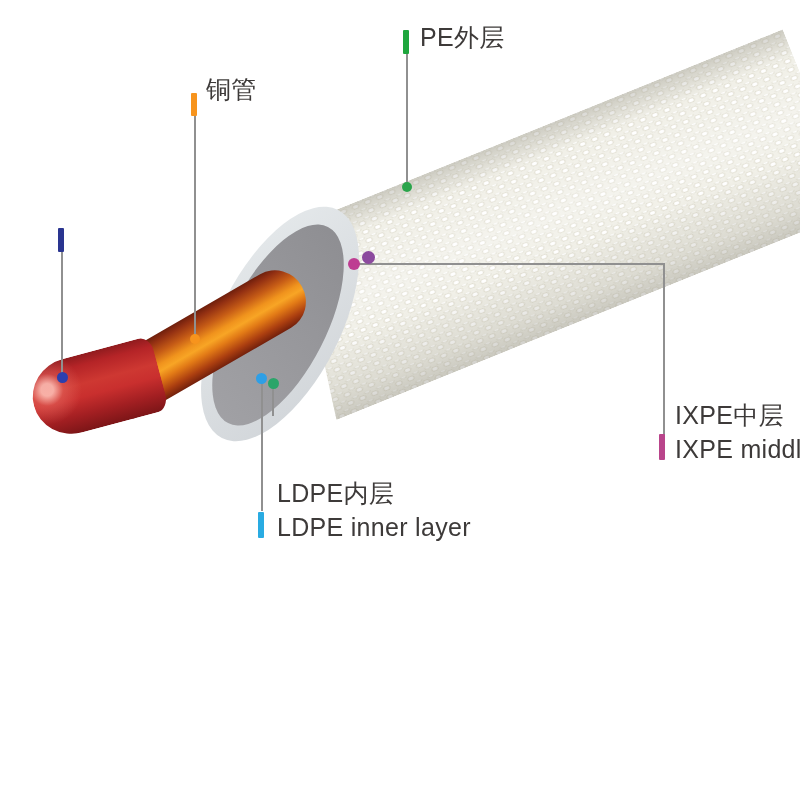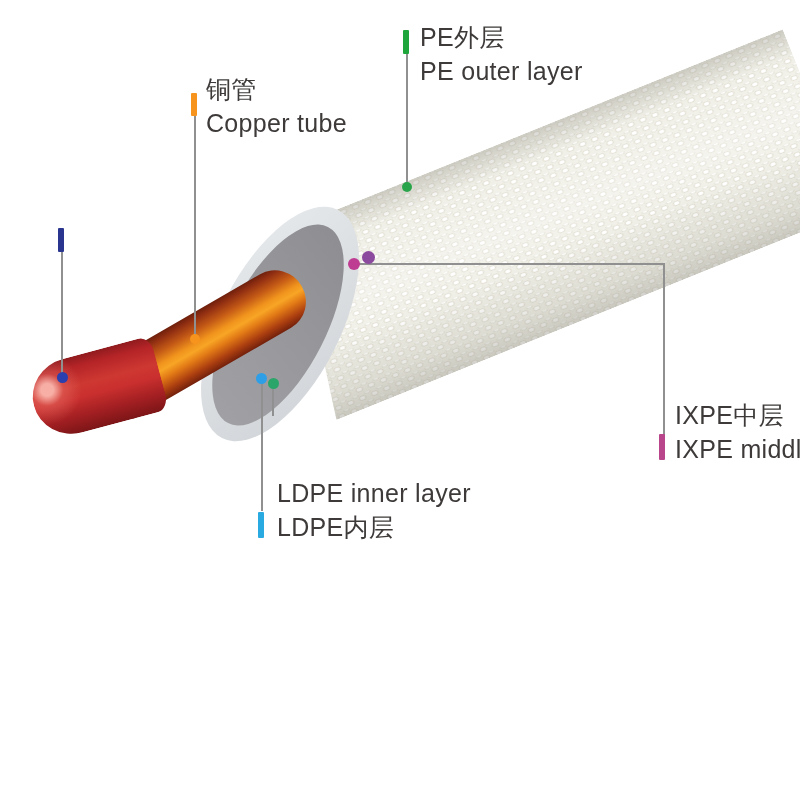--- a/index.html
+++ b/index.html
@@ -82,21 +82,21 @@
   #tick-dust  {left:58px; top:228px;height:24px;}
   #tick-copper{left:191px;top:93px; height:23px;}
   #tick-pe    {left:403px;top:30px; height:24px;}
   #tick-ldpe  {left:258px;top:512px;height:26px;}
   #tick-ixpe  {left:659px;top:434px;height:26px;}
   
   .label{position:absolute;font-size:25px;line-height:34px;font-weight:500;
          letter-spacing:0.3px;white-space:nowrap;z-index:10;}
   #label-dust  {left:13px; top:157px;}
   #label-copper{left:206px;top:72px;}
-  #label-pe    {left:420px;top:20px;}
+  #label-pe    {left:420px;top:20px;text-align:right;}
   #label-ldpe  {left:277px;top:476px;}
   #label-ixpe  {left:675px;top:398px;}
 </style>
 </head>
 <body>
 
 <div class="stage" style="color: rgb(61, 58, 57); background-color: rgb(255, 255, 255);">
 
   <div class="mesh" style="background-color: rgb(241, 240, 232);"></div>
   <div class="ring-outer"></div>
@@ -122,28 +122,26 @@
   <span class="tick" id="tick-dust" style="background-color: rgb(42, 53, 144);"></span>
   <span class="tick" id="tick-copper" style="background-color: rgb(247, 148, 29);"></span>
   <span class="tick" id="tick-pe" style="background-color: rgb(30, 166, 61);"></span>
   <span class="tick" id="tick-ldpe" style="background-color: rgb(41, 171, 226);"></span>
   <span class="tick" id="tick-ixpe" style="background-color: rgb(185, 69, 139);"></span>
 
   <div class="label" id="label-dust">
   </div>
   <div class="label" id="label-copper">
     <div>铜管</div>
-    <div>Copper tube</div>
   </div>
   <div class="label" id="label-pe">
     <div>PE外层</div>
-    <div>PE outer layer</div>
   </div>
   <div class="label" id="label-ldpe">
+    <div>LDPE内层</div>
     <div>LDPE inner layer</div>
-    <div>LDPE内层</div>
   </div>
   <div class="label" id="label-ixpe">
     <div>IXPE中层</div>
     <div>IXPE middle layer</div>
   </div>
 
 </div>
 
 </body></html>

